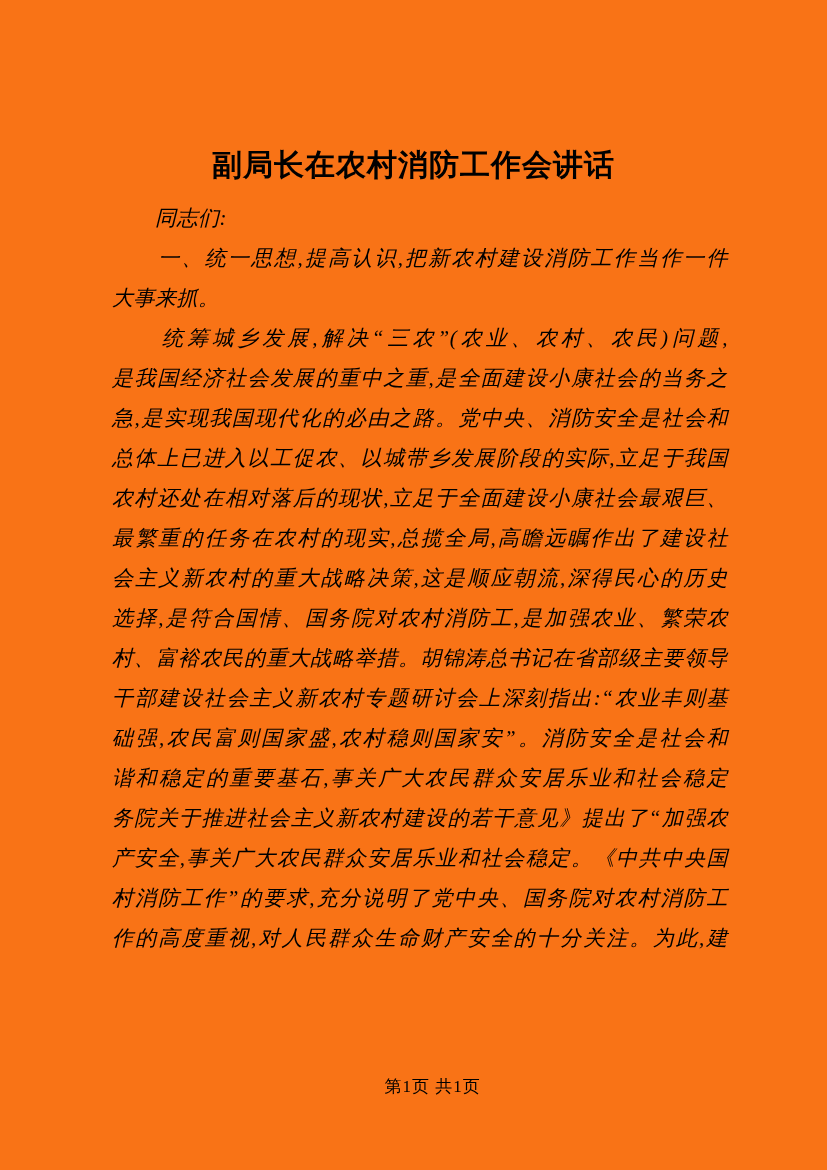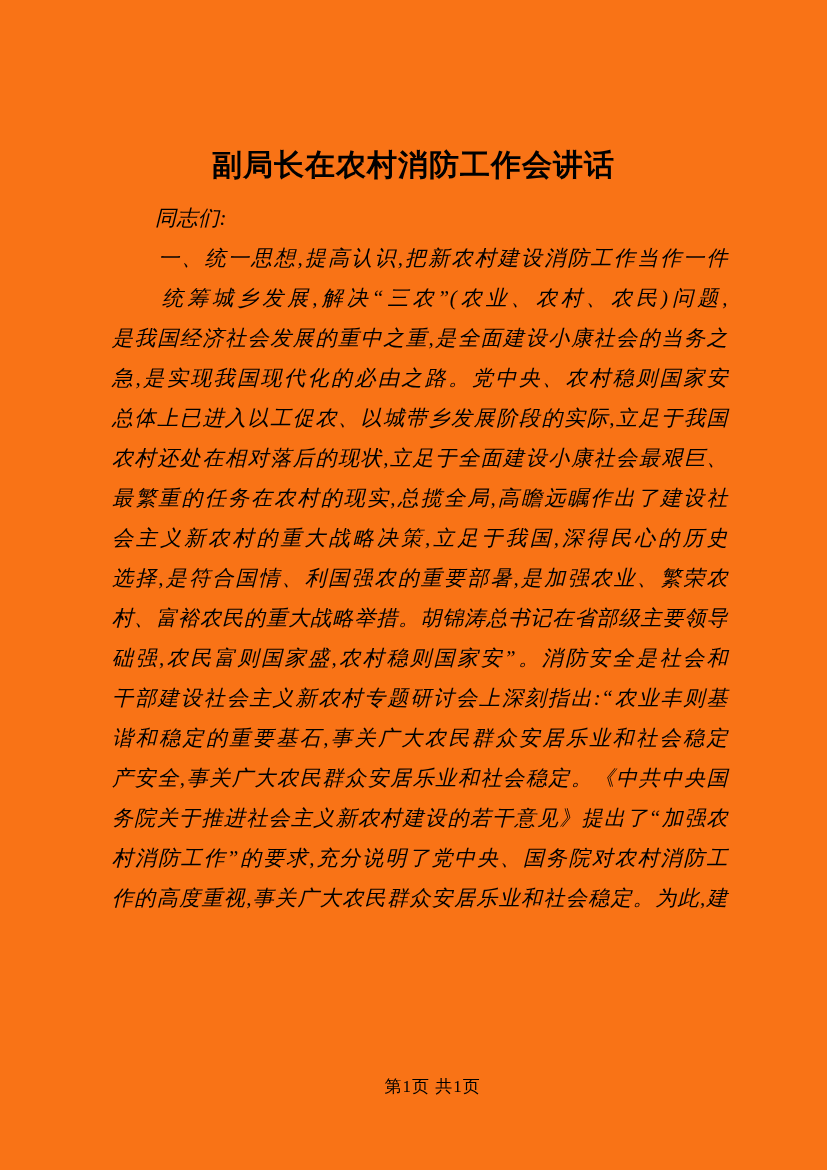--- a/index.html
+++ b/index.html
@@ -59,32 +59,33 @@
 </style>
 </head>
 <body>
 
 <div class="page">
   <h1 class="doc-title">副局长在农村消防工作会讲话</h1>
 
   <div class="doc-body">
       <div class="line">　　同志们:</div>
       <div class="line fill">　　一、统一思想,提高认识,把新农村建设消防工作当作一件</div>
+      <div class="line">大事来抓。</div>
       <div class="line fill">　　统筹城乡发展,解决“三农”(农业、农村、农民)问题,</div>
       <div class="line fill">是我国经济社会发展的重中之重,是全面建设小康社会的当务之</div>
-      <div class="line fill">急,是实现我国现代化的必由之路。党中央、农村稳则国家安</div>
+      <div class="line fill">急,是实现我国现代化的必由之路。党中央、消防安全是社会和</div>
       <div class="line fill">总体上已进入以工促农、以城带乡发展阶段的实际,立足于我国</div>
       <div class="line fill">农村还处在相对落后的现状,立足于全面建设小康社会最艰巨、</div>
       <div class="line fill">最繁重的任务在农村的现实,总揽全局,高瞻远瞩作出了建设社</div>
-      <div class="line fill">会主义新农村的重大战略决策,立足于我国,深得民心的历史</div>
-      <div class="line fill">选择,是符合国情、利国强农的重要部暑,是加强农业、繁荣农</div>
+      <div class="line fill">会主义新农村的重大战略决策,这是顺应朝流,深得民心的历史</div>
+      <div class="line fill">选择,是符合国情、国务院对农村消防工,是加强农业、繁荣农</div>
       <div class="line fill">村、富裕农民的重大战略举措。胡锦涛总书记在省部级主要领导</div>
+      <div class="line fill">干部建设社会主义新农村专题研讨会上深刻指出:“农业丰则基</div>
       <div class="line fill">础强,农民富则国家盛,农村稳则国家安”。消防安全是社会和</div>
-      <div class="line fill">干部建设社会主义新农村专题研讨会上深刻指出:“农业丰则基</div>
       <div class="line fill">谐和稳定的重要基石,事关广大农民群众安居乐业和社会稳定</div>
+      <div class="line fill">务院关于推进社会主义新农村建设的若干意见》提出了“加强农</div>
       <div class="line fill">产安全,事关广大农民群众安居乐业和社会稳定。《中共中央国</div>
-      <div class="line fill">务院关于推进社会主义新农村建设的若干意见》提出了“加强农</div>
       <div class="line fill">村消防工作”的要求,充分说明了党中央、国务院对农村消防工</div>
-      <div class="line fill">作的高度重视,事关广大农民群众安居乐业和社会稳定。为此,建</div>
+      <div class="line fill">作的高度重视,对人民群众生命财产安全的十分关注。为此,建</div>
     </div>
 
   <div class="page-footer">第1页 共1页</div>
 </div>
 
 </body></html>

